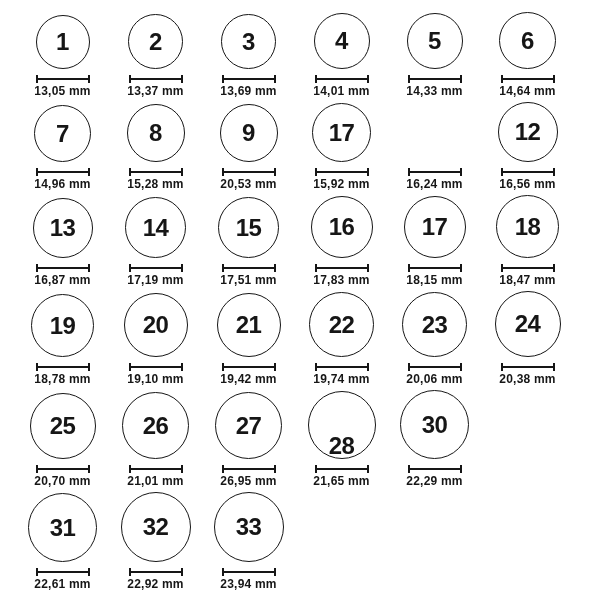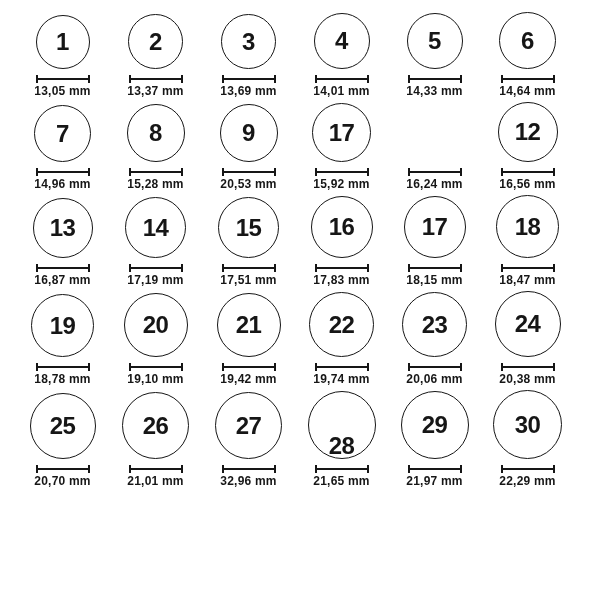--- a/index.html
+++ b/index.html
@@ -260,38 +260,54 @@
       <span class="num">26</span>
     </div>
     <div class="measure"></div>
     <div class="mm">21,01 mm</div>
   </div>
         <div class="cell">
     <div class="circle" style="width: 65px; height: 65px; text-align: center;">
       <span class="num">27</span>
     </div>
     <div class="measure"></div>
-    <div class="mm">32,96 mm</div>
+    <div class="mm">26,95 mm</div>
   </div>
         <div class="cell">
     <div class="circle" style="width: 66px; height: 66px; align-items: flex-end;">
       <span class="num">28</span>
     </div>
     <div class="measure"></div>
     <div class="mm">21,65 mm</div>
   </div>
         <div class="cell">
-    <div class="circle" style="width: 66px; height: 66px;">
-      <span class="num">29</span>
-    </div>
-    <div class="measure"></div>
-    <div class="mm">21,97 mm</div>
-  </div>
-        <div class="cell">
     <div class="circle" style="width: 67px; height: 67px;">
       <span class="num">30</span>
     </div>
     <div class="measure"></div>
     <div class="mm">22,29 mm</div>
+  </div>
+      </div>
+      <div class="row">
+        <div class="cell">
+    <div class="circle" style="width: 67px; height: 67px;">
+      <span class="num">31</span>
+    </div>
+    <div class="measure"></div>
+    <div class="mm">22,61 mm</div>
+  </div>
+        <div class="cell">
+    <div class="circle" style="width: 68px; height: 68px;">
+      <span class="num">32</span>
+    </div>
+    <div class="measure"></div>
+    <div class="mm">22,92 mm</div>
+  </div>
+        <div class="cell">
+    <div class="circle" style="width: 68px; height: 68px;">
+      <span class="num">33</span>
+    </div>
+    <div class="measure"></div>
+    <div class="mm">23,94 mm</div>
   </div>
       </div>
     </div>
 </div>
 
 </body></html>

